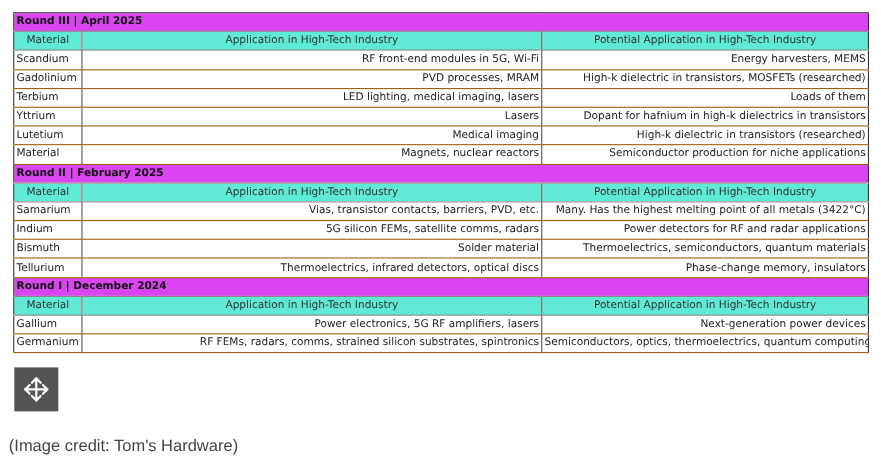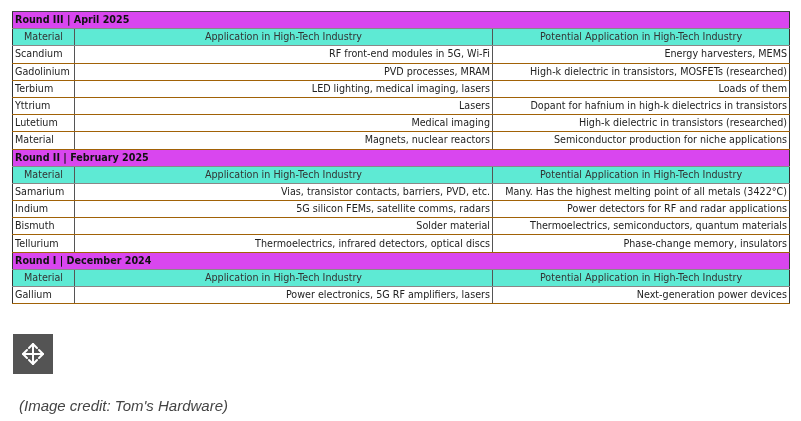--- a/index.html
+++ b/index.html
@@ -6,21 +6,21 @@
   body { width: 801px; height: 421px; position: relative; overflow: hidden; font-family: "DejaVu Sans", "Liberation Sans", sans-serif; color: #222; }
   .tbl { position: absolute; left: 12px; top: 11px; width: 777px; border: 1.5px solid #333; border-collapse: collapse; table-layout: fixed; font-size: 9.6px; }
   .tbl td { border-right: 1px solid #555; border-bottom: 1px solid #a16207; padding: 0 2px; height: 16.2px; line-height: 16px; white-space: nowrap; overflow: hidden; }
   .tbl td:last-child { border-right: none; }
   .tbl td.c { text-align: right; }
   .tbl tr.round td { background: #d946ef; font-weight: bold; border-bottom: 1px solid #888; border-top: 1.5px solid #444; color: #111; }
   .tbl tr.hdr td { background: #5eead4; text-align: center; border-bottom: 1px solid #888; color: #333; }
   .tbl col.m { width: 62px; }
   .tbl col.a { width: 418px; }
   .tbl col.p { width: 297px; }
-  .credit { position: absolute; left: 19px; top: 397px; font-family: "Liberation Sans", sans-serif; font-size: 15px; color: #444; font-style: italic; }
+  .credit { position: absolute; left: 8px; top: 397px; font-family: "Liberation Sans", sans-serif; font-size: 15px; color: #444; }
   .move-btn { position: absolute; left: 13px; top: 334px; width: 40px; height: 40px; background: rgba(60,60,60,0.88); display: flex; align-items: center; justify-content: center; cursor: move; }
   .move-btn svg { width: 26px; height: 26px; }
 </style>
 </head>
 <body>
 
 <table class="tbl">
   <colgroup>
       <col class="m">
       <col class="a">
@@ -102,20 +102,25 @@
     <tr class="hdr">
       <td>Material</td>
       <td>Application in High-Tech Industry</td>
       <td>Potential Application in High-Tech Industry</td>
     </tr>
     <tr>
         <td>Gallium</td>
         <td class="c">Power electronics, 5G RF amplifiers, lasers</td>
         <td class="c">Next-generation power devices</td>
       </tr>
+    <tr>
+        <td>Germanium</td>
+        <td class="c">RF FEMs, radars, comms, strained silicon substrates, spintronics</td>
+        <td class="c">Semiconductors, optics, thermoelectrics, quantum computing</td>
+      </tr>
   </tbody>
 </table>
 
 <div class="move-btn">
   <svg viewBox="0 0 26 26" fill="none" stroke="#ffffff" stroke-width="2" stroke-linecap="round" stroke-linejoin="round">
     <line x1="13" y1="3" x2="13" y2="23"></line>
     <line x1="3" y1="13" x2="23" y2="13"></line>
     <polyline points="9,7 13,3 17,7"></polyline>
     <polyline points="9,19 13,23 17,19"></polyline>
     <polyline points="7,9 3,13 7,17"></polyline>

